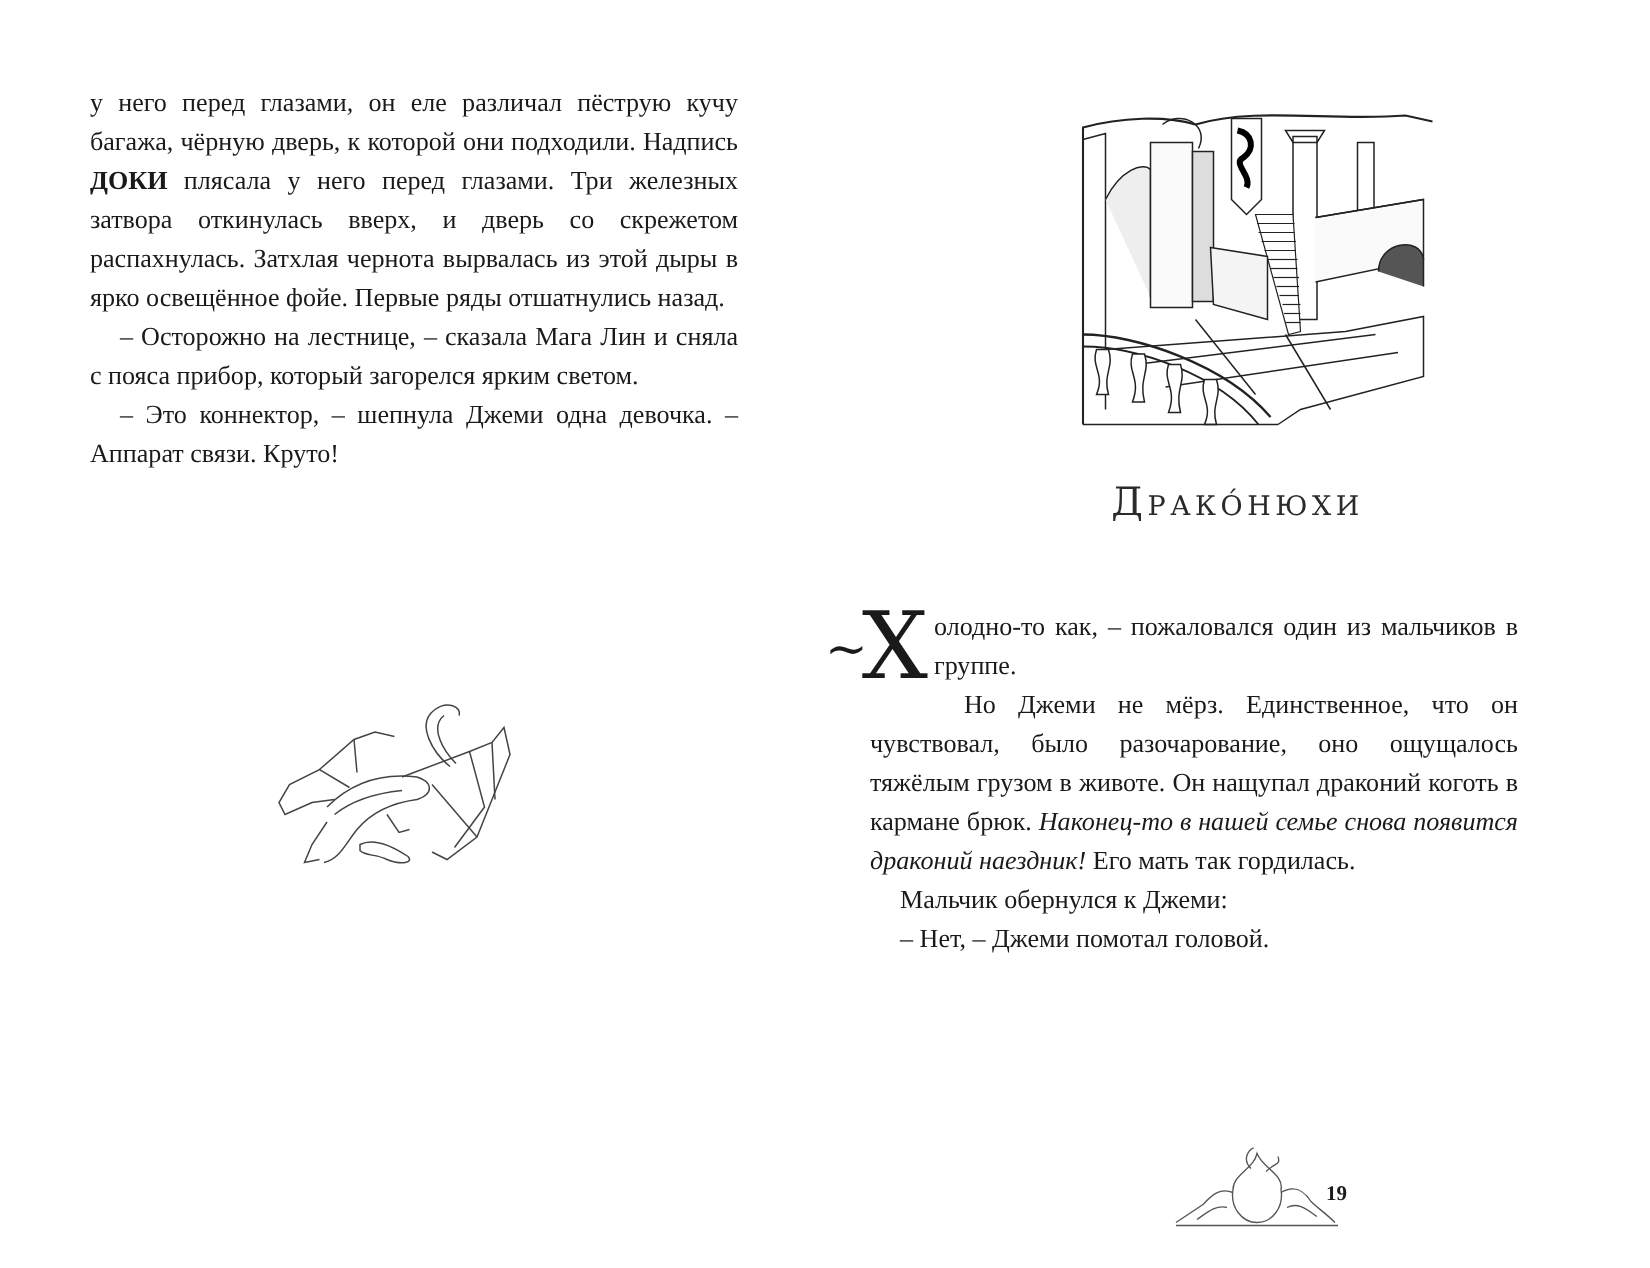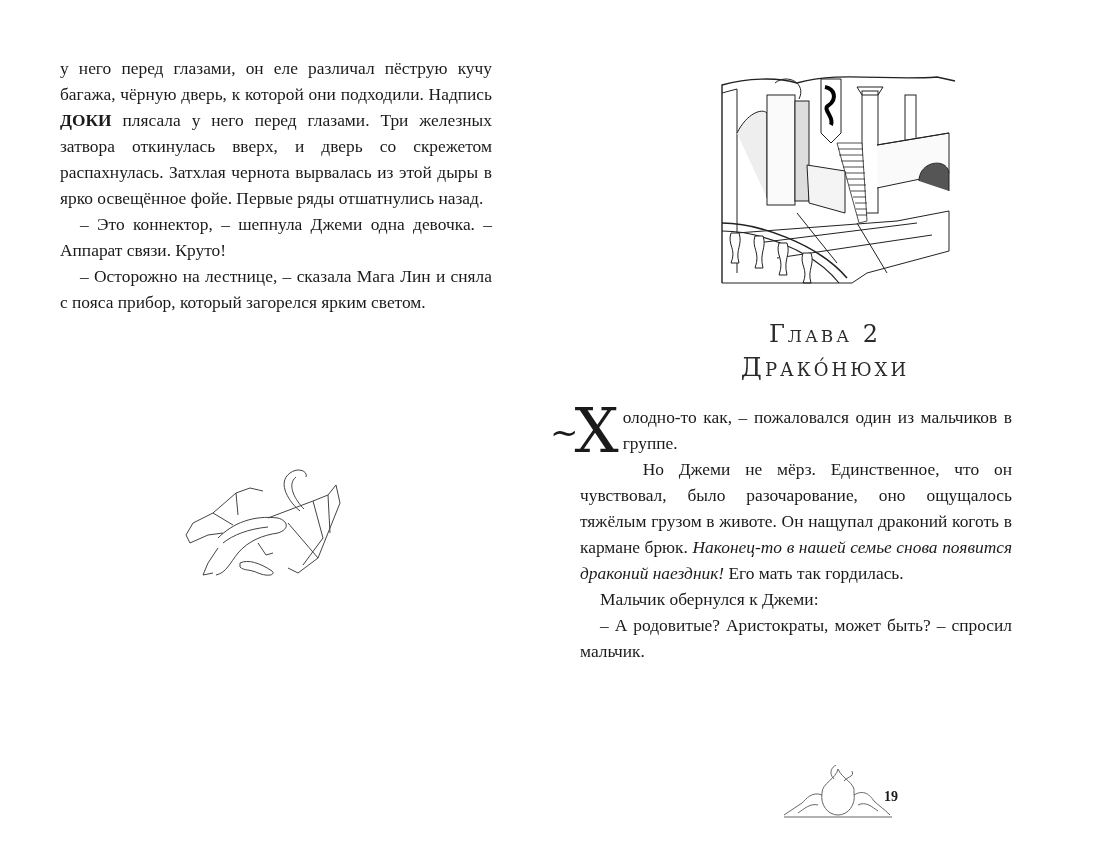--- a/index.html
+++ b/index.html
@@ -26,22 +26,22 @@
   .dragon { left: 178px; top: 463px; width: 165px; height: 125px; }
   .folio { position: absolute; left: 228px; top: 765px; width: 120px; height: 60px; }
   .folio-num { position: absolute; left: 0; width: 120px; top: 24px; text-align: right; font-size: 14px; font-weight: bold; font-family: "Liberation Serif", serif; }
 </style>
 </head>
 <body>
 
 <div class="page page-left">
   <div class="text-block left-text">
     <p class="para noindent"><span>у него перед глазами, он еле различал пёструю кучу багажа, чёрную дверь, к которой они подходили. Надпись </span><span class="bold">ДОКИ</span><span> плясала у него перед глазами. Три железных затвора откинулась вверх, и дверь со скрежетом распахнулась. Затхлая чернота вырвалась из этой дыры в ярко освещённое фойе. Первые ряды отшатнулись назад.</span></p>
+    <p class="para">– Осторожно на лестнице, – сказала Мага Лин и сняла с пояса прибор, который загорелся ярким светом.</p>
     <p class="para">– Это коннектор, – шепнула Джеми одна девочка. – Аппарат связи. Круто!</p>
-    <p class="para">– Осторожно на лестнице, – сказала Мага Лин и сняла с пояса прибор, который загорелся ярким светом.</p>
   </div>
 
   <svg class="illus dragon" viewBox="0 0 165 125" fill="none" stroke="#444" stroke-width="1">
 
     <path d="M122 48 C112 40, 98 20, 112 10 C120 4, 130 8, 128 14"></path>
     <path d="M126 46 C118 38, 108 22, 118 14"></path>
 
     <path d="M90 55 L135 38 L150 32 L158 22 L162 40 L150 70 L140 95 L120 110 L110 105"></path>
     <path d="M135 38 L145 75 L125 102"></path>
     <path d="M150 32 L152 70"></path>
@@ -114,31 +114,30 @@
     <g fill="#fff">
       <path d="M14 160 C10 172, 20 176, 14 190 L22 190 C18 176, 26 172, 22 160 Z"></path>
       <path d="M38 163 C34 175, 44 179, 38 195 L46 195 C42 179, 50 175, 46 163 Z"></path>
       <path d="M62 170 C58 182, 68 186, 62 202 L70 202 C66 186, 74 182, 70 170 Z"></path>
       <path d="M86 180 C82 192, 92 196, 86 210 L94 210 C90 196, 98 192, 94 180 Z"></path>
     </g>
     <path d="M5 210 L135 210"></path>
   </svg>
 
   <div class="chapter-head">
-    <div class="chapter-num">Глава 2</div>
     <div class="chapter-title">Драко́нюхи</div>
   </div>
 
   <div class="text-block right-text">
     <p class="para noindent dropcap-wrap">
       <span class="dropcap"><span class="tilde">~</span><span>Х</span></span><span>олодно-то как, – пожаловался один из мальчиков в группе.</span>
     </p>
     <p class="para"><span>Но Джеми не мёрз. Единственное, что он чувствовал, было разочарование, оно ощущалось тяжёлым грузом в животе. Он нащупал драконий коготь в кармане брюк. </span><span class="italic">Наконец-то в нашей семье снова появится драконий наездник!</span><span> Его мать так гордилась.</span></p>
     <p class="para">Мальчик обернулся к Джеми:</p>
-    <p class="para last">– А родовитые? Аристократы, может быть? – спросил мальчик.</p>
+    <p class="para">– Нет, – Джеми помотал головой.</p>
   </div>
 
   <div class="folio">
     <svg width="120" height="60" viewBox="0 0 120 60" fill="none" stroke="#555" stroke-width="0.9">
       <path d="M44 28 C44 18, 58 14, 60 4 C64 14, 78 18, 76 28 C78 40, 70 50, 60 50 C50 50, 42 40, 44 28 Z"></path>
       <path d="M56 14 C50 8, 54 2, 58 0"></path>
         <path d="M66 16 C72 10, 76 12, 74 6"></path>
       <path d="M76 30 C86 24, 92 30, 96 36 C100 40, 106 44, 112 50"></path>
       <path d="M44 30 C34 26, 28 34, 24 38 C18 42, 12 46, 6 50"></path>
       <path d="M80 40 C88 36, 94 42, 100 46"></path>

